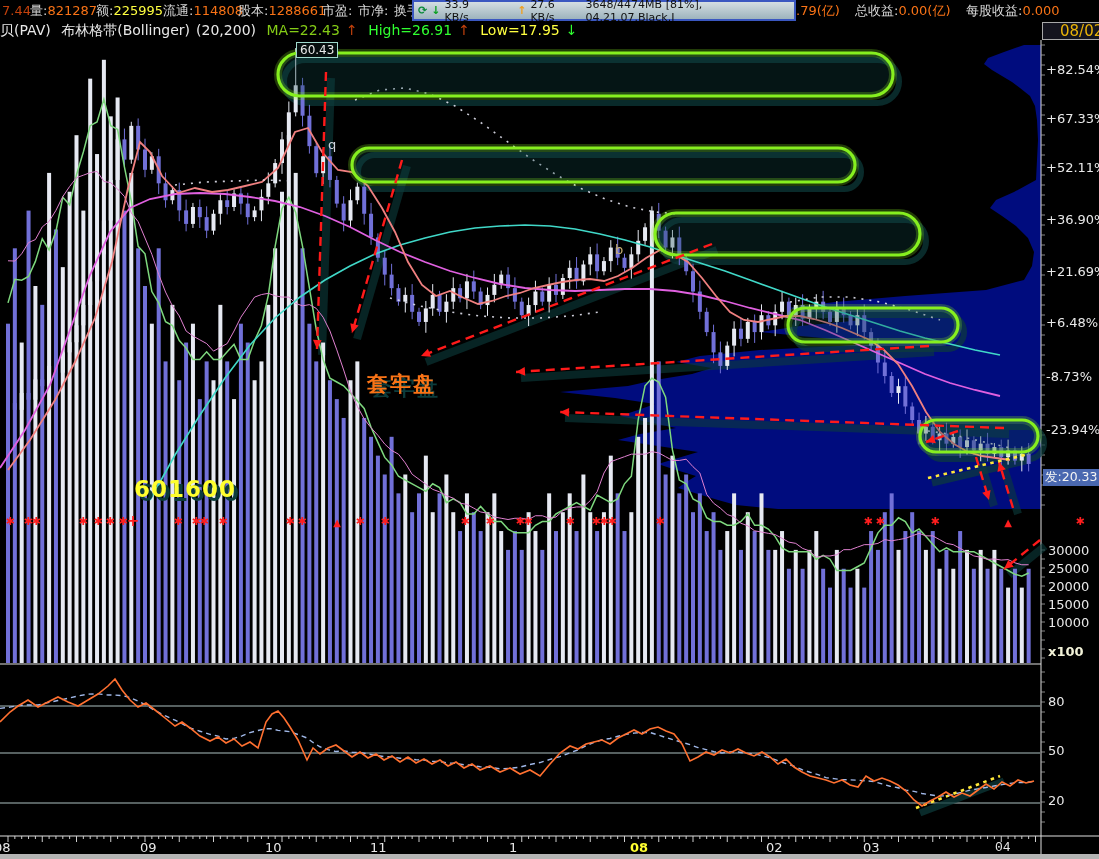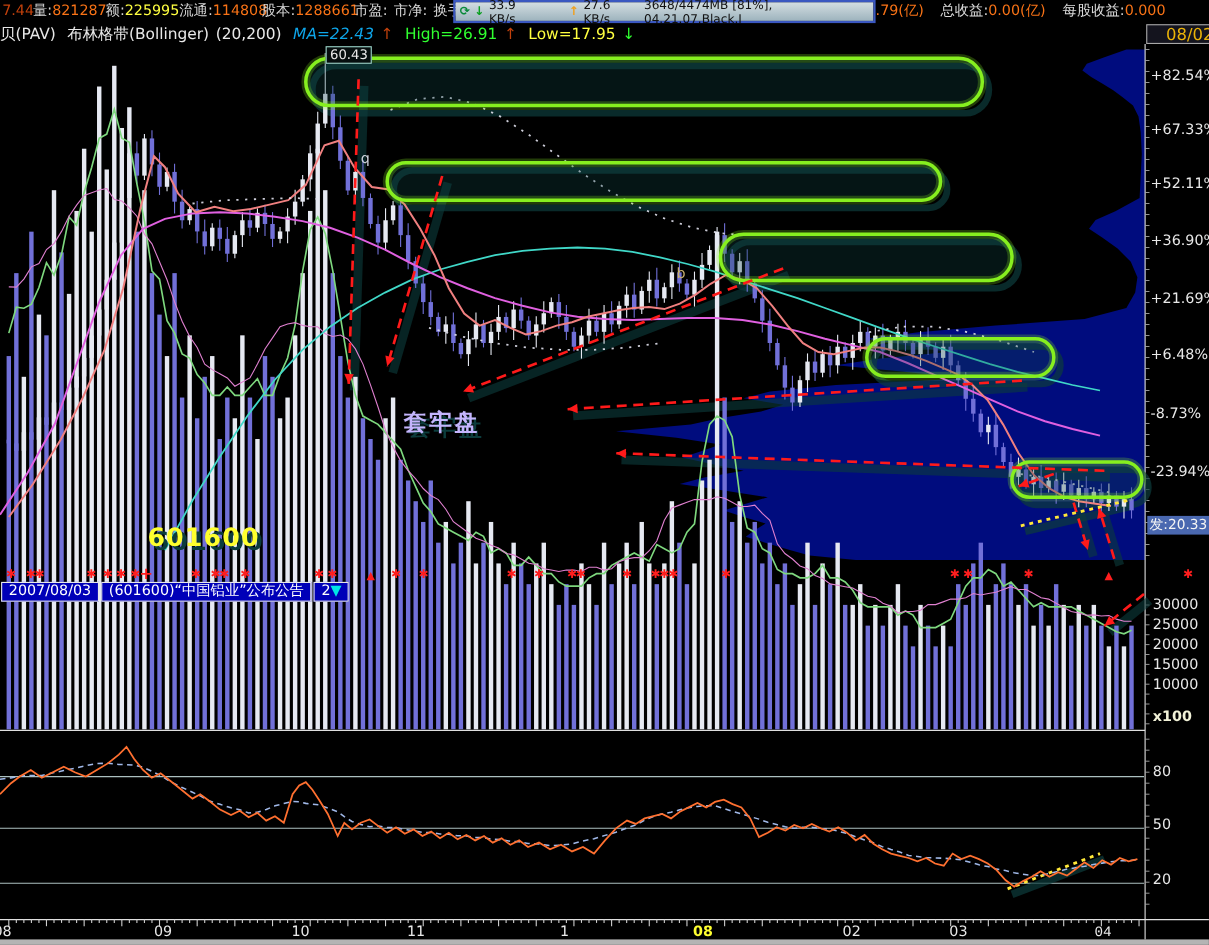--- a/index.html
+++ b/index.html
@@ -15,21 +15,21 @@
     display:flex;align-items:center;font-size:11px;color:#111;gap:4px;padding:0 4px;}
   #header{position:absolute;left:0;top:22px;width:1040px;height:18px;font-size:14px;color:#e8e8e8;}
   #header span{margin-right:6px;}
   #datebox{position:absolute;left:1042px;top:22px;width:54px;height:16px;border:1px solid #a8a8a8;
     background:#14141e;color:#eab308;font-size:15px;text-align:center;line-height:16px;padding-left:17px;}
   .axis-label{position:absolute;color:#e8e8e8;font-size:13px;}
   .month{position:absolute;top:840px;color:#e8e8e8;font-size:13px;}
   .month.hl{color:#ffff30;font-weight:bold;}
   #infobar{position:absolute;left:1px;top:529px;height:18px;display:flex;font-size:13px;line-height:16px;}
   .ibox{background:#0000b8;border:1px solid #e8e8e8;color:#fff;padding:0 6px;margin-right:2px;}
-  #anno-trap{position:absolute;left:367px;top:370px;color:#c4b5fd;font-size:21px;font-weight:bold;
+  #anno-trap{position:absolute;left:367px;top:370px;color:#f97316;font-size:21px;font-weight:bold;
     text-shadow:4px 4px 0 #0c3c3c;letter-spacing:2px;}
   #anno-code{position:absolute;left:134px;top:476px;color:#ffff2e;font-size:23px;font-weight:bold;
     text-shadow:4px 4px 0 #0c3c3c;letter-spacing:1px;text-align:right;}
   #peakbox{position:absolute;left:296px;top:42px;border:1px solid #9fd8cc;background:#060e0e;
     color:#e8e8e8;font-size:12px;padding:0 3px;}
   #tagq{position:absolute;left:328px;top:137px;color:#cfd4dd;font-size:13px;}
   #tagb{position:absolute;left:615px;top:242px;color:#c8b070;font-size:13px;}
   #issue{position:absolute;left:1043px;top:469px;background:#4a68b0;color:#f4f4f4;
     font-size:12.5px;padding:0 2px;}
   #x100{position:absolute;left:1048px;top:644px;color:#f2f2d8;font-size:13px;font-weight:bold;}
@@ -841,39 +841,34 @@
 </div>
 <div id="topfields-right">
       <div class="abs topbar-text" style="left: 796px; top: 0px;"><span class="lbl"></span><span class="cyan">.79(亿)</span></div>
       <div class="abs topbar-text" style="left: 855px; top: 0px;"><span class="lbl">总收益:</span><span class="cyan">0.00(亿)</span></div>
       <div class="abs topbar-text" style="left: 966px; top: 0px;"><span class="lbl">每股收益:</span><span class="cyan">0.000</span></div>
     </div>
 
 <div id="header">
   <span>贝(PAV)</span>
   <span>布林格带(Bollinger)</span><span>(20,200)</span>
-  <span style="color:#0ea5e9;font-style:italic;">MA=22.43</span><span class="red">↑</span>
+  <span style="color:#84cc16;">MA=22.43</span><span class="red">↑</span>
   <span class="grn">High=26.91</span><span class="red">↑</span>
   <span class="yel">Low=17.95</span><span class="grn">↓</span>
 </div>
 <div id="datebox">08/02/15</div>
 
 <div id="peakbox">60.43</div>
 <div id="tagq">q</div>
 <div id="tagb">b</div>
 <div id="anno-trap">套牢盘</div>
 <div id="anno-code">601600</div>
 <div id="issue">发:20.33</div>
 <div id="x100">x100</div>
 
-<div id="infobar">
-  <span class="ibox">2007/08/03</span>
-  <span class="ibox">(601600)“中国铝业”公布公告</span>
-  <span class="ibox"><span>2</span><span style="color:#00e5e5;">▼</span></span>
-</div>
 
 <div id="axis-labels">
       <div class="axis-label" style="left: 1046px; top: 62px; position: absolute;">+82.54%</div>
       <div class="axis-label" style="left: 1046px; top: 111px; position: absolute;">+67.33%</div>
       <div class="axis-label" style="left: 1046px; top: 160px; position: absolute;">+52.11%</div>
       <div class="axis-label" style="left: 1046px; top: 212px; position: absolute;">+36.90%</div>
       <div class="axis-label" style="left: 1046px; top: 264px; position: absolute;">+21.69%</div>
       <div class="axis-label" style="left: 1046px; top: 315px; position: absolute;">+6.48%</div>
       <div class="axis-label" style="left: 1046px; top: 369px; position: absolute;">-8.73%</div>
       <div class="axis-label" style="left: 1046px; top: 422px; position: absolute;">-23.94%</div>

